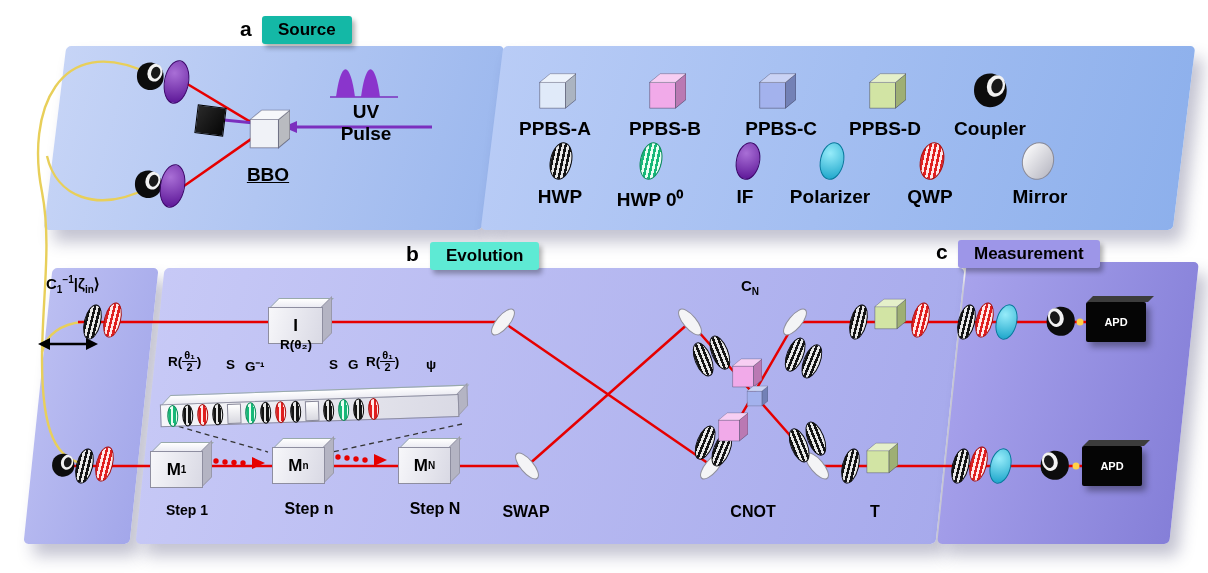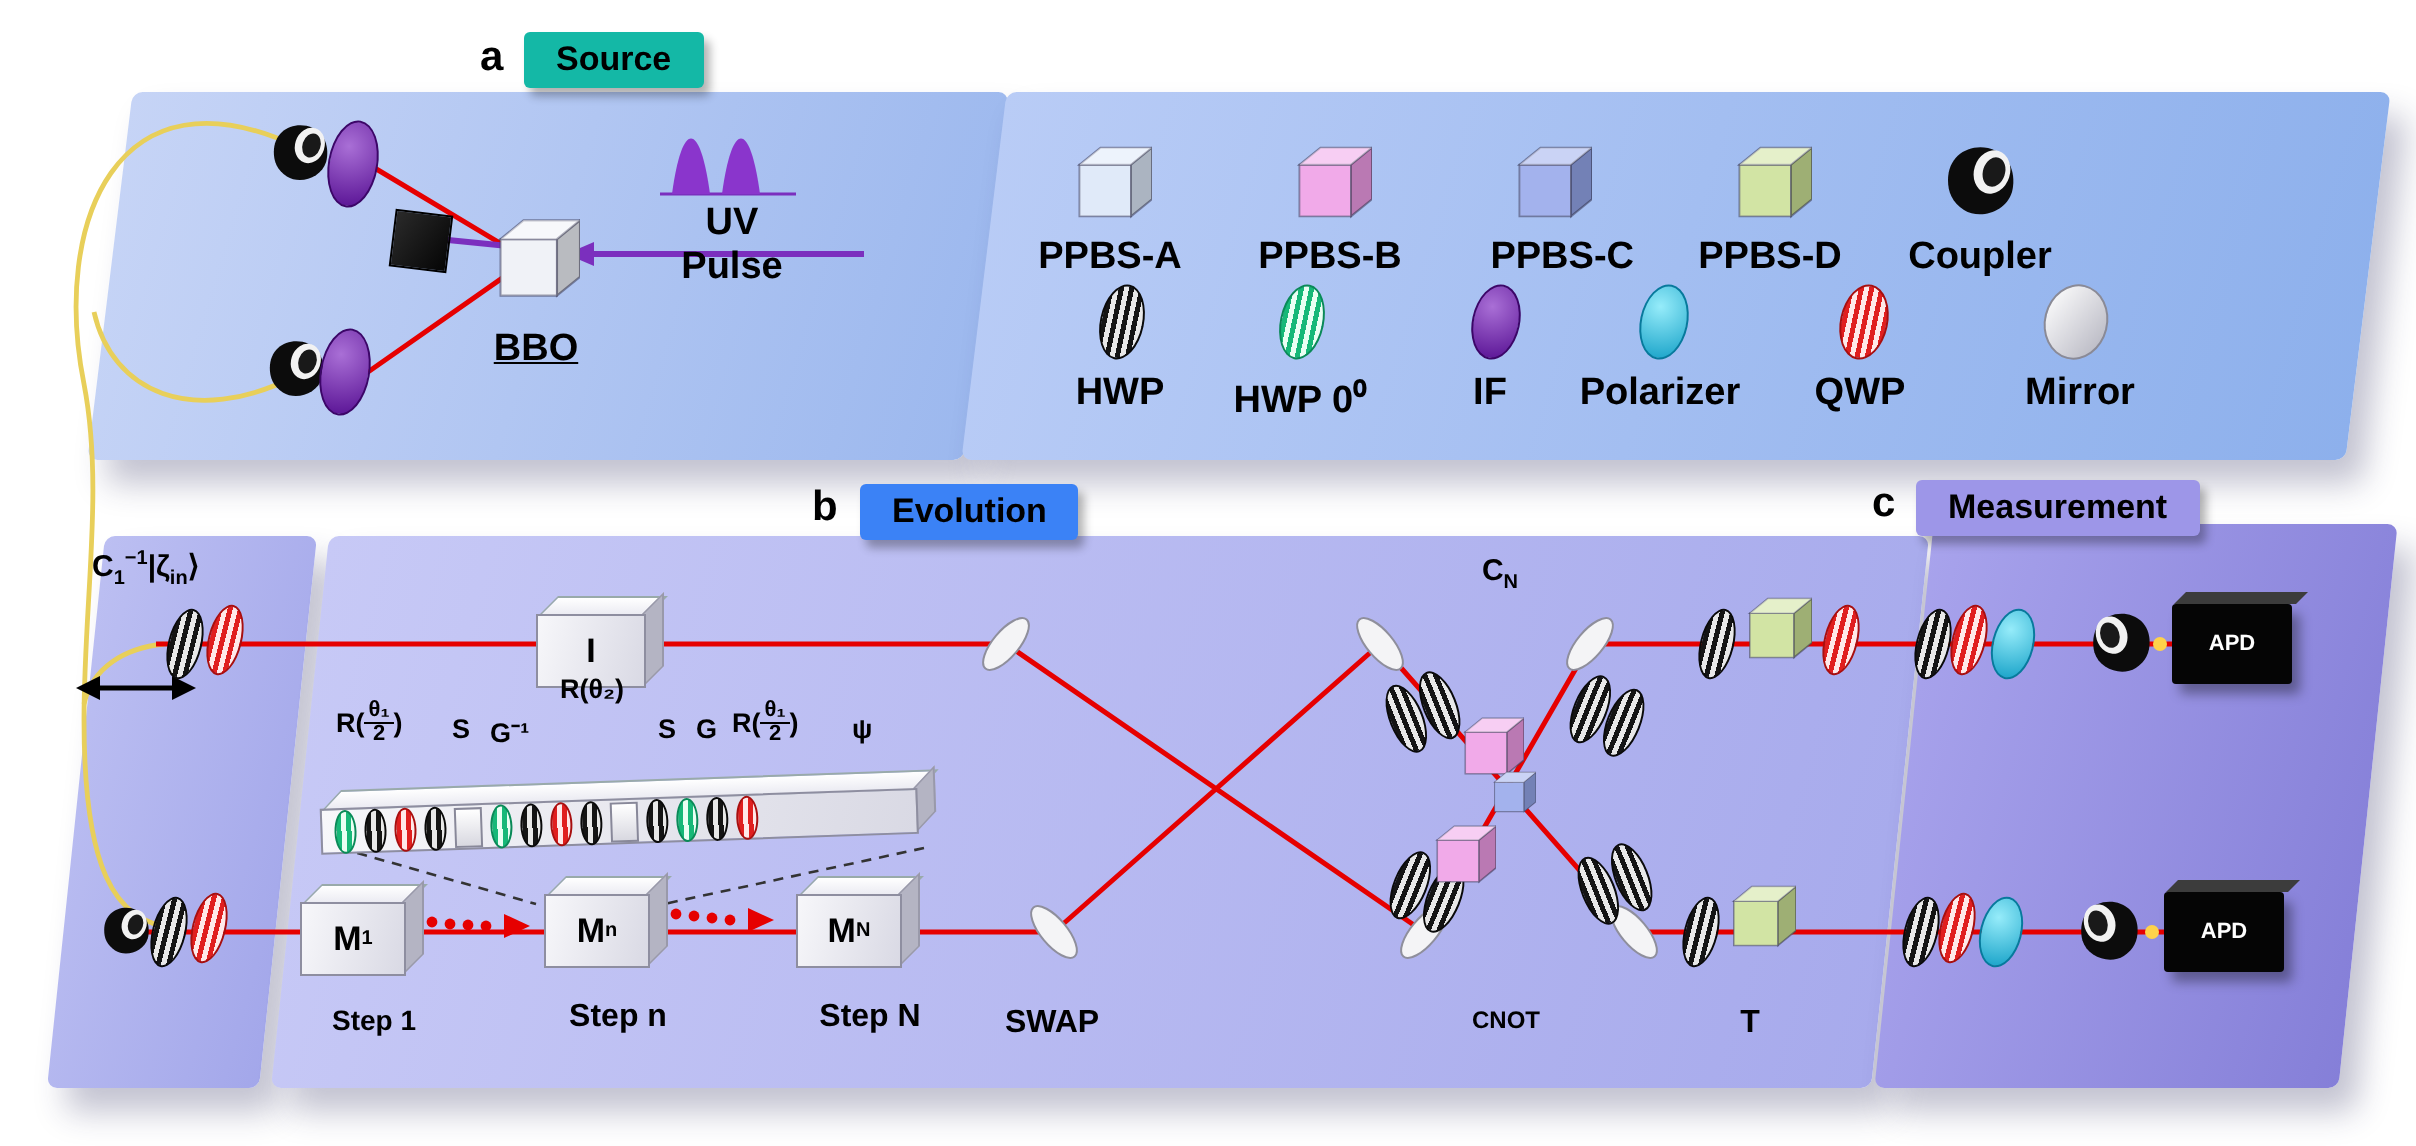--- a/index.html
+++ b/index.html
@@ -6,21 +6,21 @@
   #canvas{position:relative;width:1208px;height:573px;background:#ffffff;overflow:hidden;}
   .abs{position:absolute;}
   .panel{position:absolute;border-radius:5px;box-shadow:10px 12px 16px rgba(40,40,90,.28);z-index:1;}
   .p-a{left:55px;top:46px;width:438px;height:184px;background:linear-gradient(100deg,#c6d4f6,#9cb8ee);transform:skewX(-7deg);}
   .p-cl{left:492px;top:46px;width:692px;height:184px;background:linear-gradient(100deg,#b9ccf6,#8db0ec);transform:skewX(-7deg);}
   .p-strip{left:38px;top:268px;width:106px;height:276px;background:linear-gradient(100deg,#bcbff2,#a3a7ea);transform:skewX(-6deg);}
   .p-b{left:150px;top:268px;width:800px;height:276px;background:linear-gradient(100deg,#c7c9f6,#a7aaec);transform:skewX(-6deg);}
   .p-c{left:952px;top:262px;width:232px;height:282px;background:linear-gradient(100deg,#a8a3ec,#857fd8);transform:skewX(-6deg);}
   .badge{position:absolute;z-index:6;font-weight:bold;font-size:17px;color:#000;padding:4px 16px;border-radius:3px;box-shadow:3px 4px 5px rgba(0,0,0,.3);}
   .bg-blue{background:#14b8a6;}
-  .bg-lav{background:#3b82f6;}
+  .bg-lav{background:#5eead4;}
   .bg-pur{background:#9d96e8;}
   .letter{position:absolute;z-index:6;font-weight:bold;font-size:21px;color:#000;}
   .lbl{position:absolute;z-index:6;font-weight:bold;color:#000;font-size:19px;text-align:center;}
   .wp{display:inline-block;width:15px;height:34px;border-radius:50%;z-index:4;}
   .wp-h{background:repeating-linear-gradient(90deg,#141414 0 2.5px,#e8e8e8 2.5px 5px);border:1px solid #0a0a0a;}
   .wp-g{background:repeating-linear-gradient(90deg,#17b878 0 2.5px,#eafff3 2.5px 5px);border:1px solid #0a8a58;}
   .wp-q{background:repeating-linear-gradient(90deg,#e01f1f 0 2.5px,#ffe9e9 2.5px 5px);border:1px solid #a80f0f;}
   .wp-s{width:9px;height:20px;}
   .disc{display:inline-block;width:19px;height:34px;border-radius:50%;z-index:4;}
   .disc-if{background:radial-gradient(circle at 35% 30%,#a96fd6,#550e91);border:1px solid #3c0668;}
@@ -272,21 +272,21 @@
     <div class="b3-face">
         <span>M</span>
         <sub>N</sub>
       </div>
   </div>
   <div class="lbl" style="left:152px;top:502px;width:70px;font-size:14px;">Step 1</div>
   <div class="lbl" style="left:274px;top:500px;width:70px;font-size:16px;">Step n</div>
   <div class="lbl" style="left:400px;top:500px;width:70px;font-size:16px;">Step N</div>
 
   <div class="lbl" style="left:488px;top:503px;width:76px;font-size:16px;">SWAP</div>
-  <div class="lbl" style="left:718px;top:503px;width:70px;font-size:12px;">CNOT</div>
+  <div class="lbl" style="left:718px;top:503px;width:70px;font-size:16px;">CNOT</div>
   <div class="lbl" style="left:858px;top:503px;width:34px;font-size:16px;">T</div>
   <div class="lbl" style="left:730px;top:277px;width:40px;font-size:15px;">
     <span>C</span><sub>N</sub>
   </div>
 
   <div class="stack" style="left:694px;top:338px;transform:rotate(-22deg);">
     <span class="wp wp-h"></span>
       <span class="wp wp-h"></span>
   </div>
   <div class="stack" style="left:786px;top:340px;transform:rotate(22deg);">

